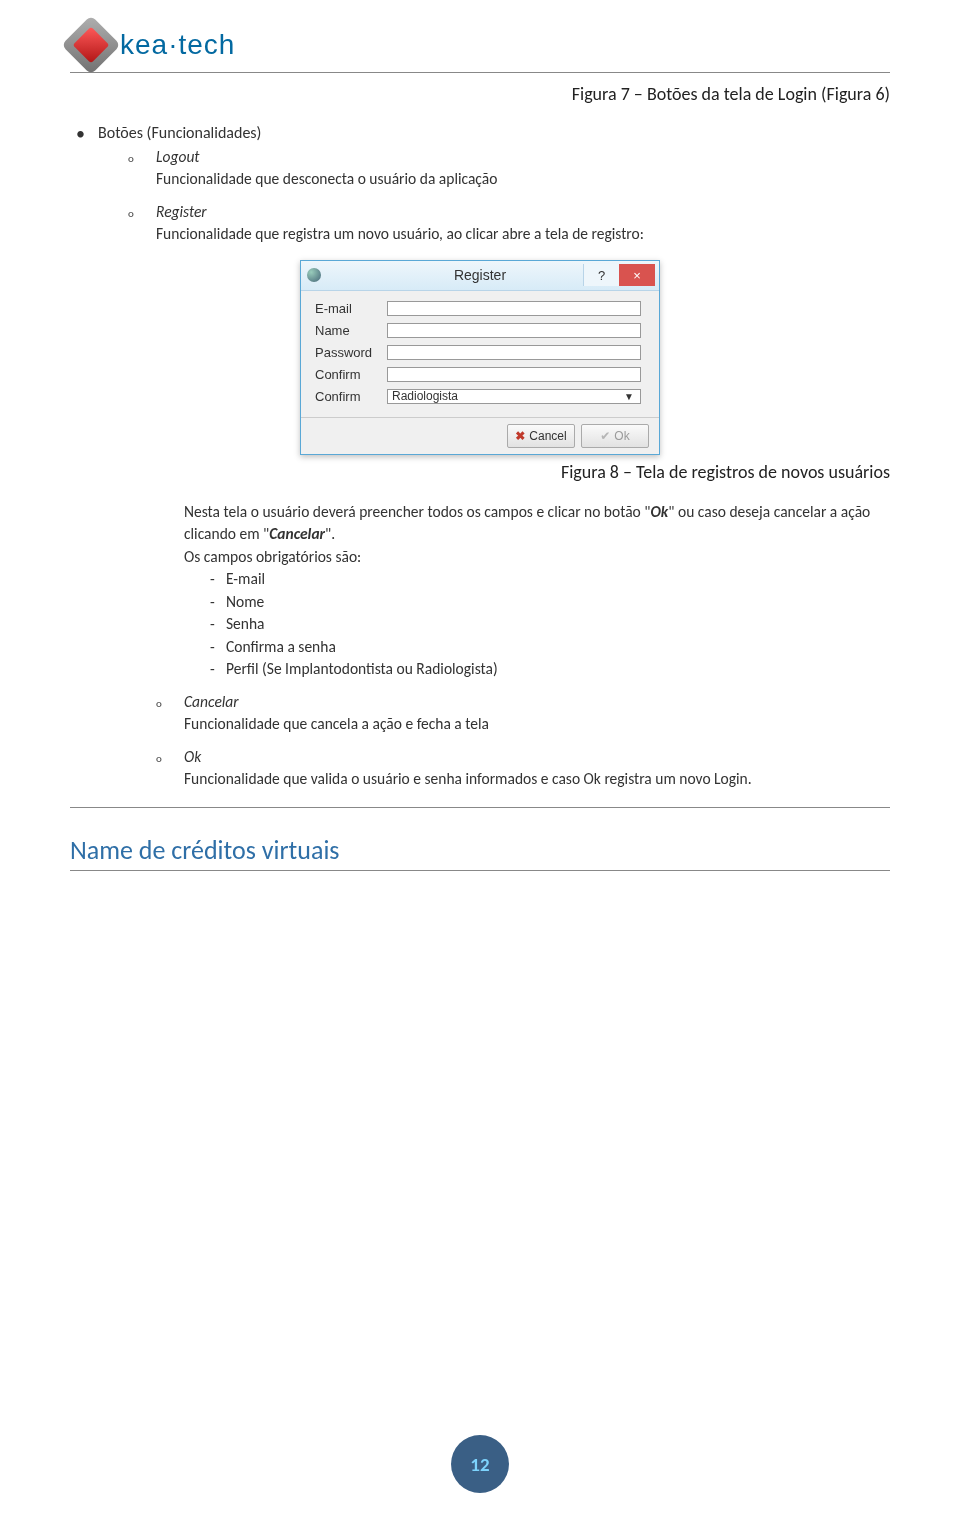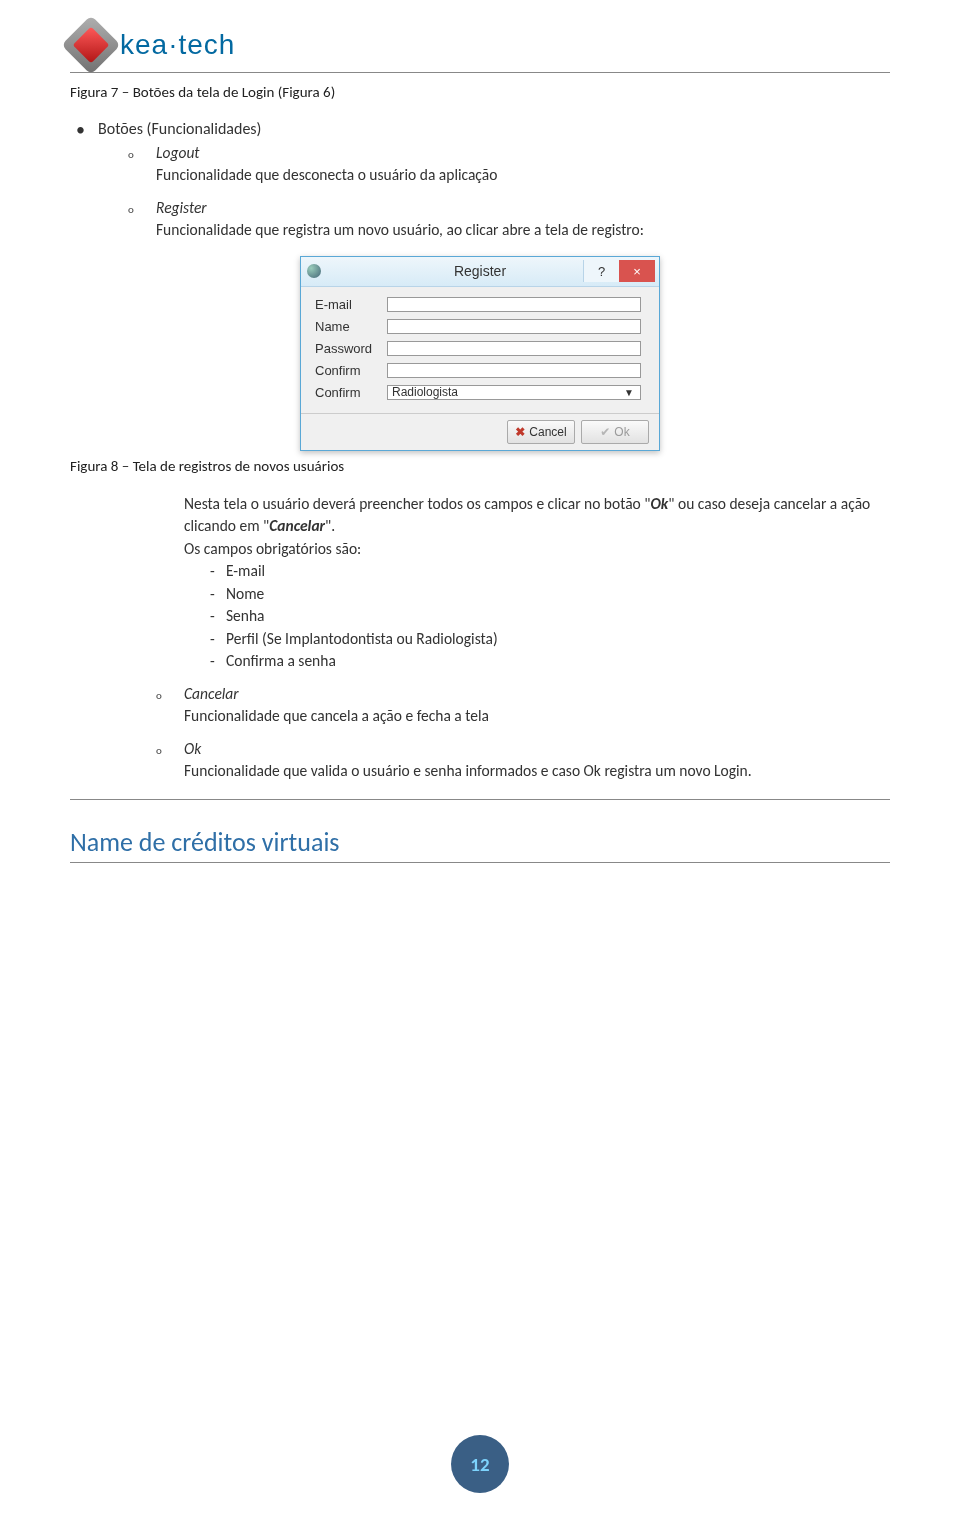--- a/index.html
+++ b/index.html
@@ -44,22 +44,22 @@
     font-weight: 500;
   }
   .doc-title {
     font-size: 28px;
     color: #444;
     font-weight: 400;
   }
   .doc-title .bold { font-weight: 700; }
   .hr-top { border: none; border-top: 1px solid #888; margin-bottom: 10px; }
   .caption {
-    text-align: left;
-    font-size: 15px;
+    text-align: right;
+    font-size: 18px;
     color: #222;
     margin: 6px 0 18px 0;
   }
   ul.bullets { list-style: none; padding-left: 28px; }
   ul.bullets > li::before {
     content: "•";
     position: absolute;
     margin-left: -22px;
     font-size: 18px;
   }
@@ -261,22 +261,22 @@
 
   <ul class="bullets" style="padding-left:28px;">
     <ul class="sub" style="padding-left:86px;">
       <li style="list-style:none;">
         <span>Nesta tela o usuário deverá preencher todos os campos e clicar no botão "</span><span class="bold italic">Ok</span><span>" ou caso deseja cancelar a ação clicando em "</span><span class="bold italic">Cancelar</span><span>".</span><br>
         <span>Os campos obrigatórios são:</span>
         <ul class="dash">
           <li>E-mail</li>
           <li>Nome</li>
           <li>Senha</li>
+          <li>Confirma a senha</li>
           <li>Perfil (Se Implantodontista ou Radiologista)</li>
-          <li>Confirma a senha</li>
         </ul>
       </li>
       <li>
         <span class="circ">o</span>
         <span class="i-head">Cancelar</span><br>
         <span>Funcionalidade que cancela a ação e fecha a tela</span>
       </li>
       <li>
         <span class="circ">o</span>
         <span class="i-head">Ok</span><br>

